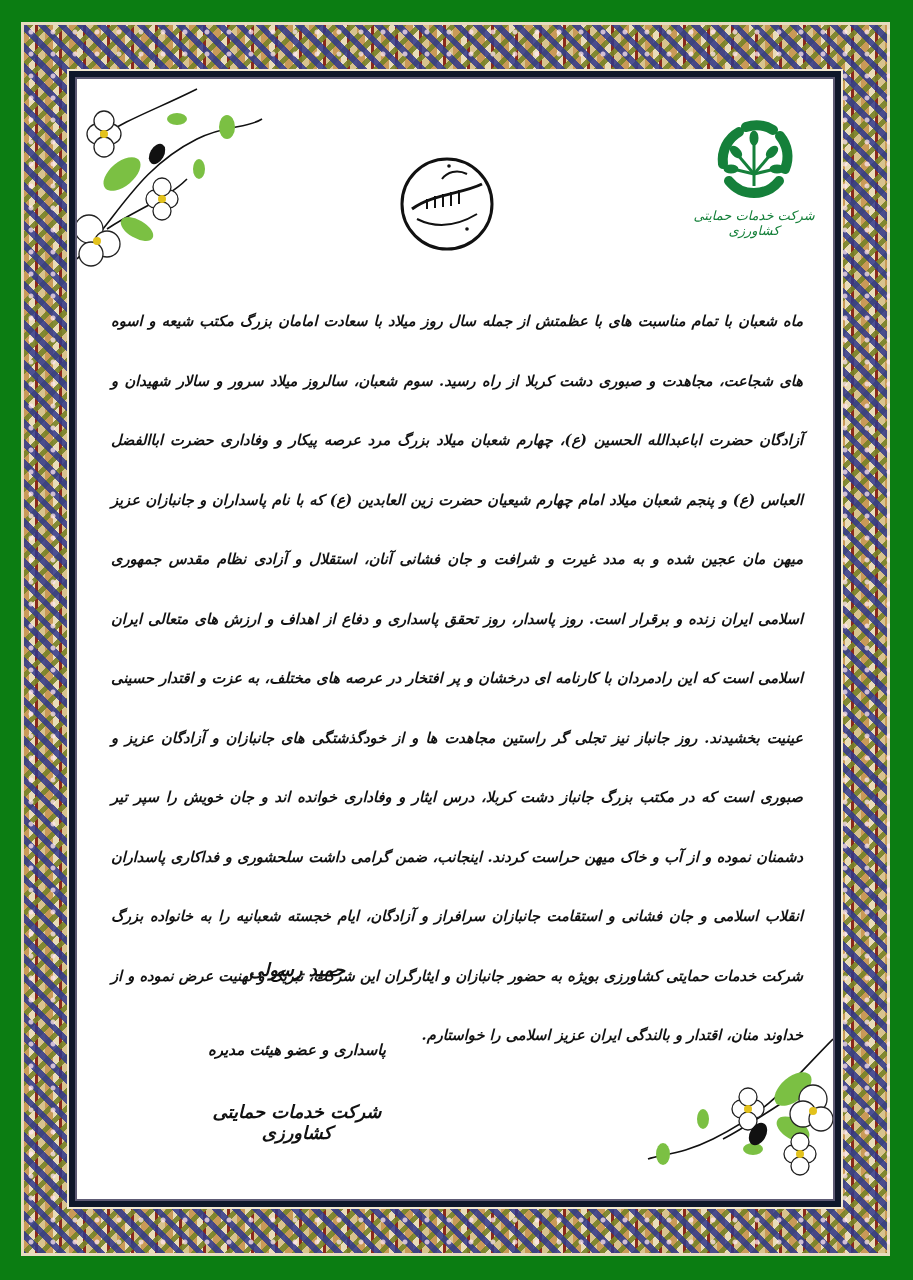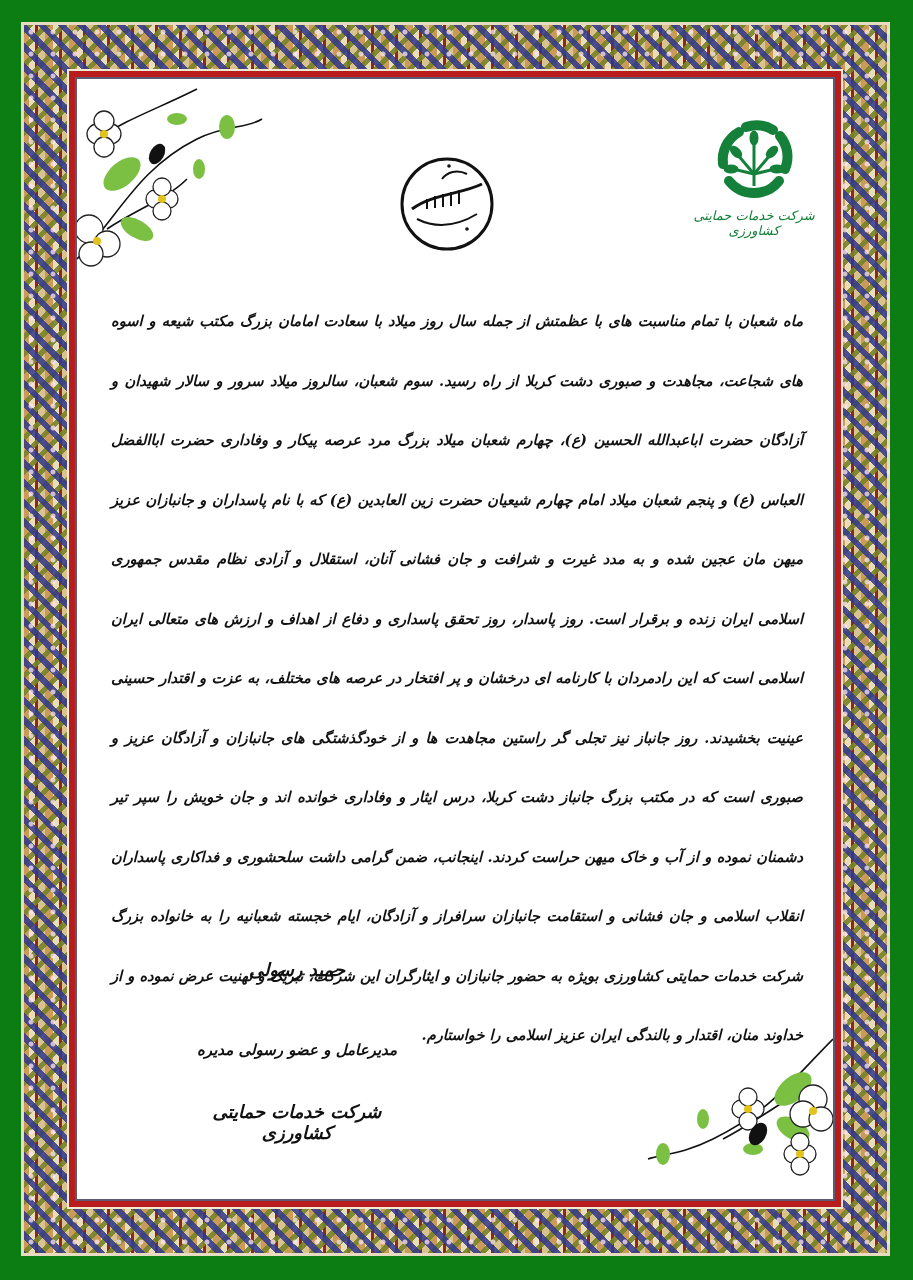--- a/index.html
+++ b/index.html
@@ -7,21 +7,21 @@
          font-family:"DejaVu Serif", serif; }
   .frame { position:absolute; left:21px; top:22px; width:869px; height:1234px;
            background:
              repeating-linear-gradient(45deg, rgba(49,56,140,.85) 0 6px, transparent 6px 14px),
              repeating-linear-gradient(-45deg, rgba(120,130,40,.9) 0 5px, transparent 5px 12px),
              repeating-linear-gradient(90deg, #c99a58 0 8px, #e9dcb8 8px 14px, #8a2a1c 14px 17px, #d8c38e 17px 24px);
            box-shadow: inset 0 0 0 3px #e7dcc0; }
   .frame::after { content:""; position:absolute; inset:0;
            background: radial-gradient(circle at 10px 10px, rgba(255,230,240,.75) 2px, transparent 3px) 0 0/22px 22px; }
   .mat { position:absolute; left:67px; top:69px; width:776px; height:1140px;
-         background:#b91c1c; border:2px solid #f2e9d2; box-sizing:border-box; z-index:2; }
+         background:#0f172a; border:2px solid #f2e9d2; box-sizing:border-box; z-index:2; }
   .panel { position:absolute; left:6px; top:6px; right:6px; bottom:6px; background:#fff;
            border:2px solid #5d5a74; box-sizing:border-box; overflow:hidden; }
   .flowers-tl { position:absolute; left:0; top:0; width:190px; height:210px; }
   .flowers-br { position:absolute; right:0; bottom:0; width:190px; height:170px; }
   .logo { position:absolute; left:602px; top:35px; width:150px; height:130px; text-align:center; }
   .logo svg { display:block; margin:0 auto; }
   .logo-text { font-size:13px; color:#15803a; font-style:italic; margin-top:4px; direction:rtl; }
   .bismillah { position:absolute; left:310px; top:65px; width:120px; height:120px; }
   .body-text { position:absolute; left:18px; right:14px; top:196px; direction:rtl; text-align:justify;
                font-size:14.6px; line-height:59.5px; color:#111; font-style:italic; font-weight:bold; }
@@ -141,16 +141,16 @@
         <circle cx="62" cy="22" r="1.8" fill="#111"></circle>
           <circle cx="80" cy="85" r="1.8" fill="#111"></circle>
       </svg>
     </div>
 
     <div class="body-text">
       <p>ماه شعبان با تمام مناسبت های با عظمتش از جمله سال روز میلاد با سعادت امامان بزرگ مکتب شیعه و اسوه های شجاعت، مجاهدت و صبوری دشت کربلا از راه رسید. سوم شعبان، سالروز میلاد سرور و سالار شهیدان و آزادگان حضرت اباعبدالله الحسین (ع)، چهارم شعبان میلاد بزرگ مرد عرصه پیکار و وفاداری حضرت اباالفضل العباس (ع) و پنجم شعبان میلاد امام چهارم شیعیان حضرت زین العابدین (ع) که با نام پاسداران و جانبازان عزیز میهن مان عجین شده و به مدد غیرت و شرافت و جان فشانی آنان، استقلال و آزادی نظام مقدس جمهوری اسلامی ایران زنده و برقرار است. روز پاسدار، روز تحقق پاسداری و دفاع از اهداف و ارزش های متعالی ایران اسلامی است که این رادمردان با کارنامه ای درخشان و پر افتخار در عرصه های مختلف، به عزت و اقتدار حسینی عینیت بخشیدند. روز جانباز نیز تجلی گر راستین مجاهدت ها و از خودگذشتگی های جانبازان و آزادگان عزیز و صبوری است که در مکتب بزرگ جانباز دشت کربلا، درس ایثار و وفاداری خوانده اند و جان خویش را سپر تیر دشمنان نموده و از آب و خاک میهن حراست کردند. اینجانب، ضمن گرامی داشت سلحشوری و فداکاری پاسداران انقلاب اسلامی و جان فشانی و استقامت جانبازان سرافراز و آزادگان، ایام خجسته شعبانیه را به خانواده بزرگ شرکت خدمات حمایتی کشاورزی بویژه به حضور جانبازان و ایثارگران این شرکت، تبریک و تهنیت عرض نموده و از خداوند منان، اقتدار و بالندگی ایران عزیز اسلامی را خواستارم.</p>
     </div>
 
     <div class="sig sig-name">حمید رسولی</div>
-    <div class="sig sig-title">مدیرعامل و عضو رسولی مدیره</div>
+    <div class="sig sig-title">پاسداری و عضو هیئت مدیره</div>
     <div class="sig sig-company">شرکت خدمات حمایتی کشاورزی</div>
   </div>
 </div>
 
 </body></html>

